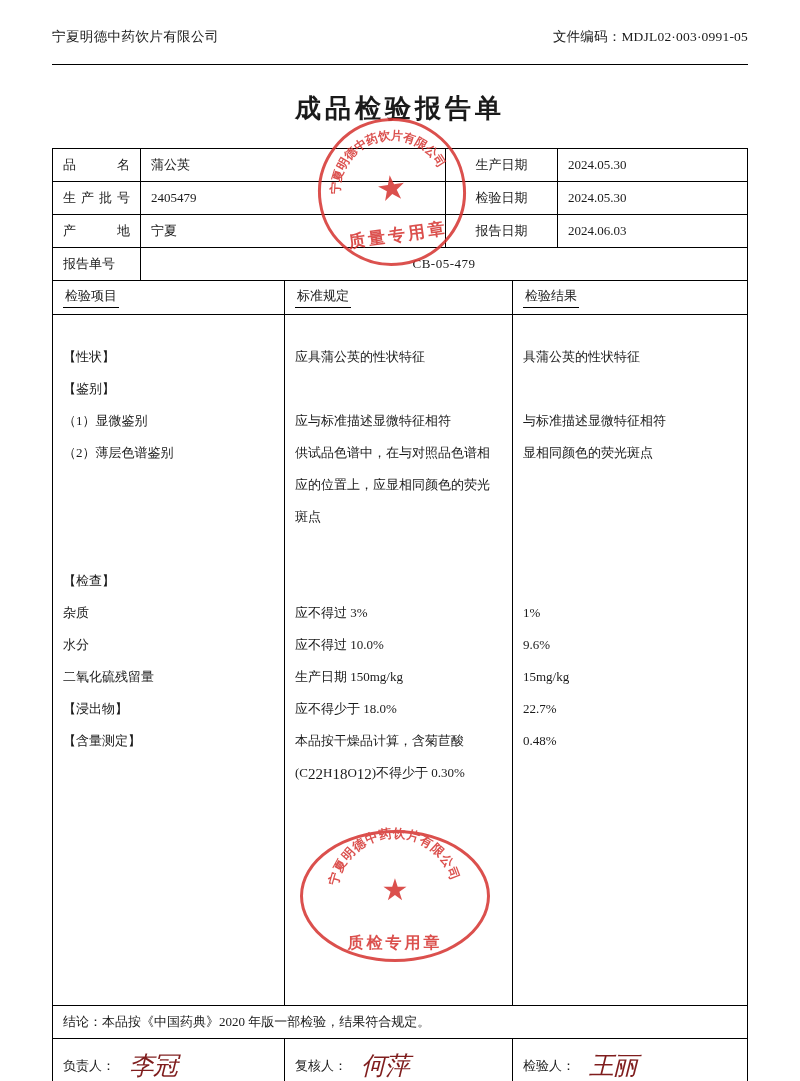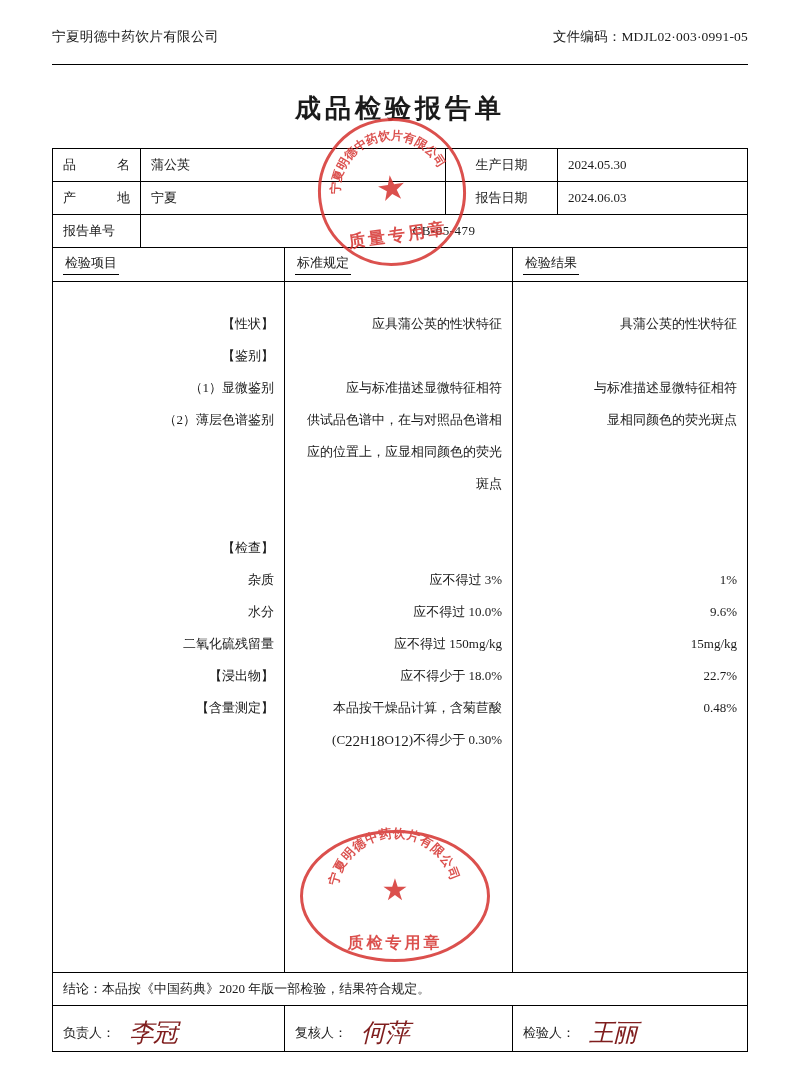--- a/index.html
+++ b/index.html
@@ -76,21 +76,20 @@
   .hdr .h-under {
     display: inline-block;
     border-bottom: 1px solid #000;
     padding: 0 2px 2px 2px;
   }
   .body-cell {
     border-top: none !important;
     vertical-align: top !important;
     height: auto !important;
     padding: 0 !important;
-    text-align: right;
   }
   .body-inner {
     padding: 26px 10px 10px 10px;
     min-height: 690px;
     position: relative;
   }
   .line {
     font-size: 13px;
     line-height: 32px;
     white-space: nowrap;
@@ -198,20 +197,26 @@
       <col style="width:88px">
         <col>
         <col style="width:112px">
         <col style="width:190px">
     </colgroup>
     <tbody>
       <tr>
         <td class="lbl">品名</td>
         <td class="val">蒲公英</td>
         <td class="lbl-mid">生产日期</td>
+        <td class="val-date">2024.05.30</td>
+      </tr>
+      <tr>
+        <td class="lbl">生产批号</td>
+        <td class="val">2405479</td>
+        <td class="lbl-mid">检验日期</td>
         <td class="val-date">2024.05.30</td>
       </tr>
       <tr>
         <td class="lbl">产地</td>
         <td class="val">宁夏</td>
         <td class="lbl-mid">报告日期</td>
         <td class="val-date">2024.06.03</td>
       </tr>
       <tr>
         <td class="report-no-label" style="padding-left:10px">报告单号</td>
@@ -255,21 +260,21 @@
             <div class="line">应具蒲公英的性状特征</div>
             <div class="line blank">&nbsp;</div>
             <div class="line">应与标准描述显微特征相符</div>
             <div class="line">供试品色谱中，在与对照品色谱相</div>
             <div class="line">应的位置上，应显相同颜色的荧光</div>
             <div class="line">斑点</div>
             <div class="line blank">&nbsp;</div>
             <div class="line blank">&nbsp;</div>
             <div class="line">应不得过 3%</div>
             <div class="line">应不得过 10.0%</div>
-            <div class="line">应不得过 150mg/kg</div>
+            <div class="line">生产日期 150mg/kg</div>
             <div class="line">应不得少于 18.0%</div>
             <div class="line">本品按干燥品计算，含菊苣酸</div>
             <div class="line">(C<sub>22</sub>H<sub>18</sub>O<sub>12</sub>)不得少于 0.30%</div>
           </div>
         </td>
         <td class="body-cell">
           <div class="body-inner">
             <div class="line">具蒲公英的性状特征</div>
             <div class="line blank">&nbsp;</div>
             <div class="line">与标准描述显微特征相符</div>

